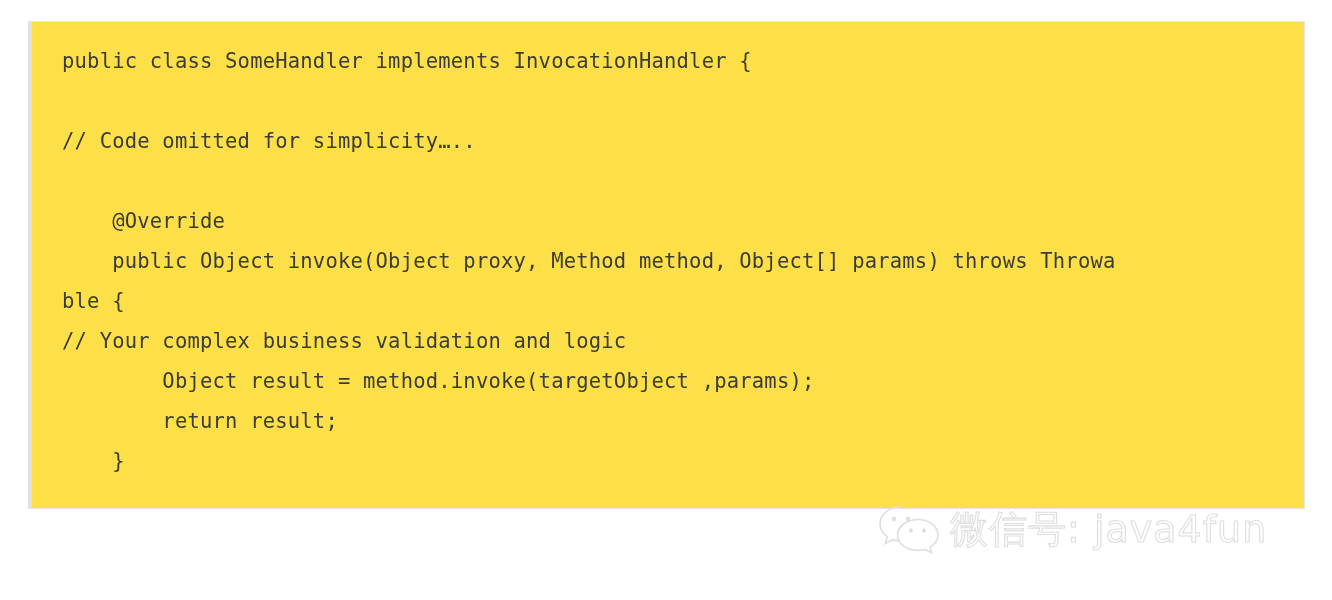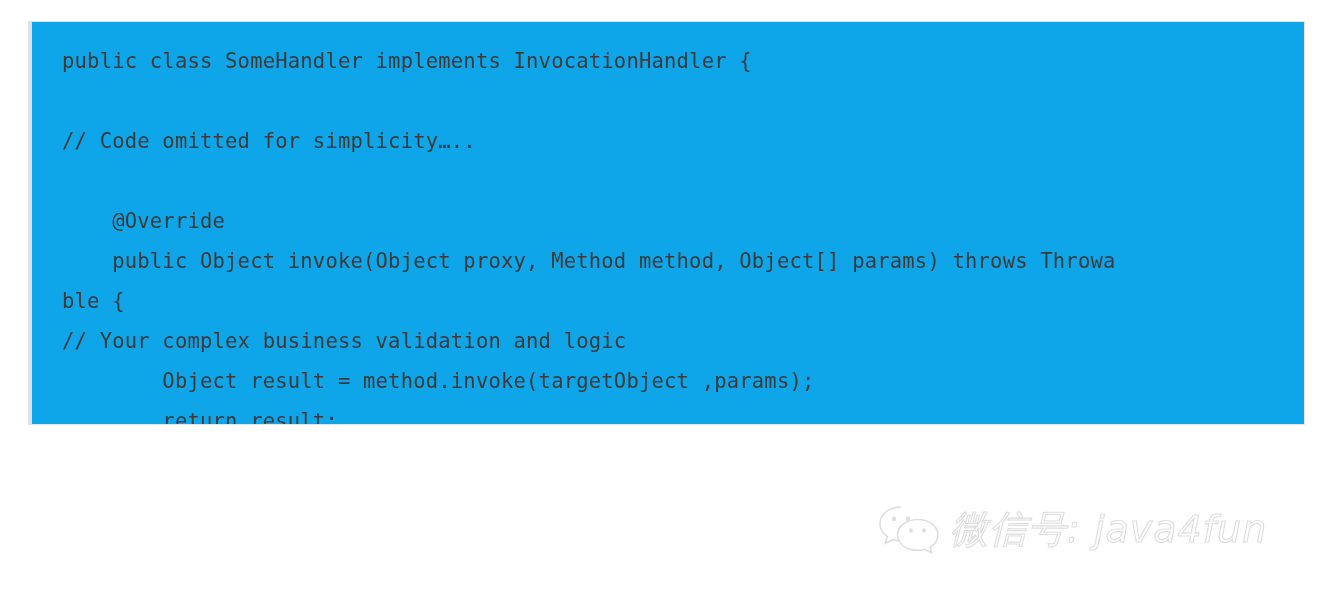--- a/index.html
+++ b/index.html
@@ -19,23 +19,23 @@
     width: 1332px;
     height: 600px;
     background: #ffffff;
   }
 
   .code-panel {
     position: absolute;
     left: 28px;
     top: 21px;
     width: 1277px;
-    height: 404px;
+    height: 488px;
     box-sizing: border-box;
-    background: #0ea5e9;
+    background: #fde047;
     border: 1px solid #e4e4e4;
     border-left: 4px solid #e0e0e0;
     overflow: hidden;
   }
 
   .code-block {
     position: absolute;
     left: 30px;
     top: 19px;
     right: 6px;
@@ -83,21 +83,20 @@
 
   .watermark .wm-text {
     font-family: "DejaVu Sans", "Liberation Sans", sans-serif;
     font-size: 38px;
     line-height: 46px;
     letter-spacing: 1px;
     color: transparent;
     -webkit-text-stroke: 1.1px #dedede;
     text-shadow: 0 1px 0 #ffffff;
     white-space: nowrap;
-    font-style: italic;
   }
 </style>
 </head>
 <body>
 
 <div class="page">
 
   <div class="code-panel">
     <pre class="code-block" id="code-block"><span class="code-line">public class SomeHandler implements InvocationHandler {</span><span class="code-line blank">&nbsp;</span><span class="code-line">// Code omitted for simplicity…..</span><span class="code-line blank">&nbsp;</span><span class="code-line">    @Override</span><span class="code-line">    public Object invoke(Object proxy, Method method, Object[] params) throws Throwa</span><span class="code-line">ble {</span><span class="code-line">// Your complex business validation and logic</span><span class="code-line">        Object result = method.invoke(targetObject ,params);</span><span class="code-line">        return result;</span><span class="code-line">    }</span><span class="code-line blank">&nbsp;</span><span class="code-line">}</span></pre>
   </div>

